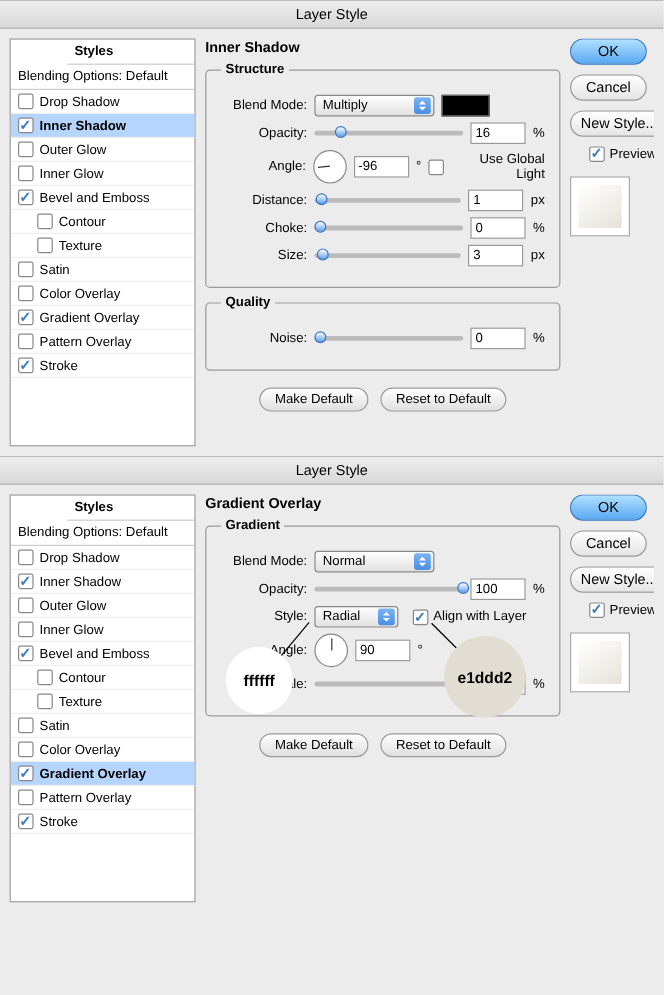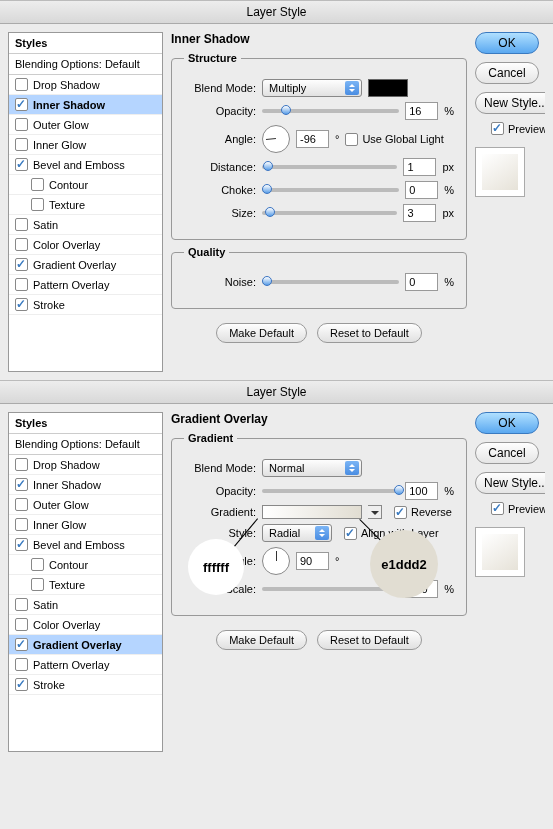--- a/index.html
+++ b/index.html
@@ -1,49 +1,49 @@
 <!DOCTYPE html>
 <html><head>
 <meta charset="utf-8">
 <style>
 * { box-sizing: border-box; margin: 0; padding: 0; font-family: "Lucida Grande", Helvetica, Arial, sans-serif; font-size: 11px; }
 body { background: #ececec; width: 553px; }
 .dialog { background: #ececec; border-top: 1px solid #bbb; }
 .titlebar { background: linear-gradient(#ededed, #d8d8d8); text-align: center; padding: 4px 0; font-size: 12px; border-bottom: 1px solid #aaa; }
 .dialog-body { display: flex; padding: 8px; gap: 8px; position: relative; }
 .styles-panel { width: 155px; border: 1px solid #999; background: #fff; height: 340px; }
-.styles-header { padding: 4px 6px; border-bottom: 1px solid #ccc; font-weight: bold; font-size: 11px; }
+.styles-header { padding: 4px 6px; border-bottom: 1px solid #ccc; font-weight: bold; font-size: 11px; margin-left: 47px; }
 .styles-sub { padding: 4px 6px; border-bottom: 1px solid #ccc; }
 .style-item { display: flex; align-items: center; padding: 3px 6px; border-bottom: 1px solid #eee; gap: 5px; }
 .style-item.indent { padding-left: 22px; }
 .style-item.selected { background: #b5d5ff; }
 .style-item label { font-size: 11px; }
 .style-item.selected label { font-weight: bold; }
 
 .settings-panel { flex: 1; display: flex; flex-direction: column; gap: 6px; }
 fieldset { border: 1px solid #999; padding: 10px 12px 12px; border-radius: 4px; }
 legend { padding: 0 4px; font-weight: bold; font-size: 11px; }
 .row { display: flex; align-items: center; margin: 5px 0; gap: 6px; }
 .label { width: 72px; text-align: right; font-size: 11px; }
 .slider { flex: 1; height: 14px; position: relative; }
 .slider-track { height: 4px; background: #bbb; border-radius: 2px; position: absolute; top: 5px; left: 0; right: 0; }
 .slider-thumb { width: 10px; height: 10px; background: linear-gradient(#fff,#5a9ee8); border: 1px solid #3a74c2; border-radius: 50%; position: absolute; top: 1px; }
-.num-input { width: 33px; border: 1px solid #999; padding: 2px 3px; text-align: left; background: #fff; font-size: 11px; }
+.num-input { width: 46px; border: 1px solid #999; padding: 2px 3px; text-align: left; background: #fff; font-size: 11px; }
 .unit { font-size: 11px; }
 .select { background: linear-gradient(#fefefe,#e1e1e1); border: 1px solid #888; border-radius: 3px; padding: 2px 18px 2px 6px; position: relative; min-width: 100px; font-size: 11px; display: inline-block; }
 .select-arrow { position: absolute; right: 2px; top: 1px; width: 14px; height: 14px; background: linear-gradient(#7bb5f5,#4a8de2); border-radius: 2px; }
 .select-arrow::before { content: ""; position: absolute; left: 4px; top: 3px; border-left: 3px solid transparent; border-right: 3px solid transparent; border-bottom: 3px solid #fff; }
 .select-arrow::after { content: ""; position: absolute; left: 4px; top: 8px; border-left: 3px solid transparent; border-right: 3px solid transparent; border-top: 3px solid #fff; }
 .swatch { width: 40px; height: 18px; background: #000; border: 1px solid #666; display: inline-block; }
 .angle-dial { width: 28px; height: 28px; border: 1px solid #888; border-radius: 50%; background: #fff; position: relative; display: inline-block; }
 .angle-hand { position: absolute; left: 50%; top: 50%; width: 10px; height: 1px; background: #333; transform-origin: 0 0; }
 .contour { width: 32px; height: 24px; border: 1px solid #888; background: linear-gradient(135deg, #fff 50%, #888 50%); display: inline-block; }
 .contour-arrow { display: inline-block; width: 12px; height: 24px; border: 1px solid #888; border-left: none; background: #eee; vertical-align: top; position: relative; }
 .contour-arrow::after { content: ""; position: absolute; left: 2px; top: 10px; border-left: 4px solid transparent; border-right: 4px solid transparent; border-top: 4px solid #333; }
-.checkbox-row { display: flex; align-items: center; gap: 4px; font-size: 11px; }
+.checkbox-row { display: flex; align-items: center; gap: 4px; font-size: 11px; text-align: right; }
 .buttons-row { display: flex; gap: 10px; justify-content: center; margin-top: 8px; }
 .mac-button { background: linear-gradient(#fefefe,#e0e0e0); border: 1px solid #999; border-radius: 10px; padding: 3px 12px; font-size: 11px; }
 .right-panel { width: 70px; display: flex; flex-direction: column; gap: 8px; align-items: flex-start; overflow: hidden; }
 .aqua-ok { background: linear-gradient(#b0e0ff,#5aa8f0); border: 1px solid #3a7ac0; border-radius: 11px; padding: 3px 12px; font-size: 12px; min-width: 64px; text-align: center; }
 .aqua-btn { background: linear-gradient(#fefefe,#e5e5e5); border: 1px solid #999; border-radius: 11px; padding: 3px 8px; font-size: 12px; min-width: 64px; text-align: center; white-space: nowrap; }
 .preview-check { display: flex; align-items: center; gap: 4px; margin-left: 16px; }
 .preview-box { width: 50px; height: 50px; border: 1px solid #aaa; background: #fff; margin-top: 4px; position: relative; }
 .preview-box::after { content: ""; position: absolute; inset: 6px; background: linear-gradient(145deg,#fff,#e6e2d8); }
 .gradient-bar { width: 100px; height: 14px; border: 1px solid #888; background: linear-gradient(90deg, #fff, #e1ddd2); display: inline-block; }
 .grad-arrow { display: inline-block; width: 14px; height: 14px; border: 1px solid #888; border-left: none; background: #eee; position: relative; vertical-align: top; }
@@ -280,29 +280,20 @@
         <div class="row">
           <span class="label">Opacity:</span>
           <span class="slider">
               <span class="slider-track"></span>
               <span class="slider-thumb" style="left:96%"></span>
             </span>
           <input class="num-input" value="100" style="">
           <span class="unit">%</span>
         </div>
         <div class="row">
-          <span class="label">Gradient:</span>
-          <span class="gradient-bar"></span>
-            <span class="grad-arrow"></span>
-          <span class="checkbox-row" style="margin-left:6px">
-              <span class="cbx ck"></span>
-              <span>Reverse</span>
-            </span>
-        </div>
-        <div class="row">
           <span class="label">Style:</span>
           <span class="select" style="min-width:70px"><span>Radial</span><span class="select-arrow"></span></span>
           <span class="checkbox-row" style="margin-left:6px">
               <span class="cbx ck"></span>
               <span>Align with Layer</span>
             </span>
         </div>
         <div class="row">
           <span class="label">Angle:</span>
           <span class="angle-dial">

